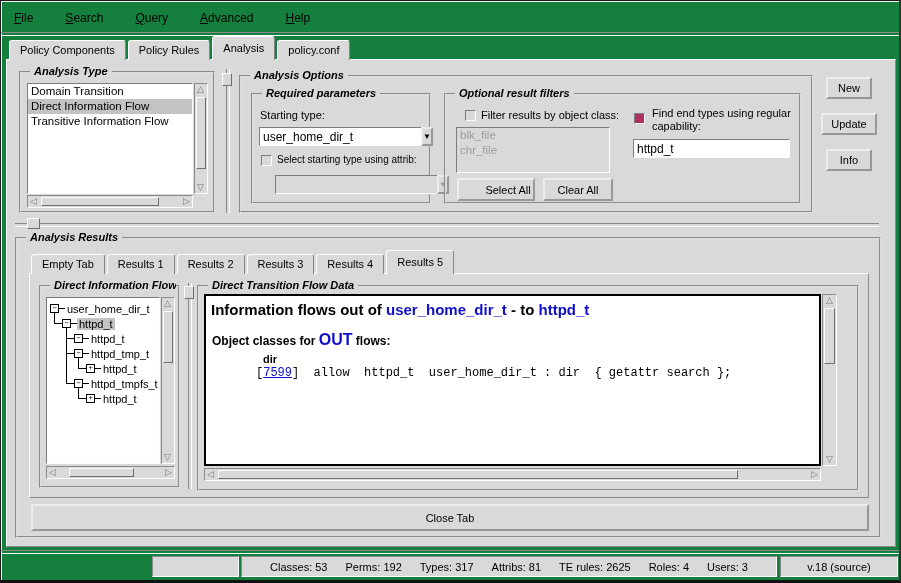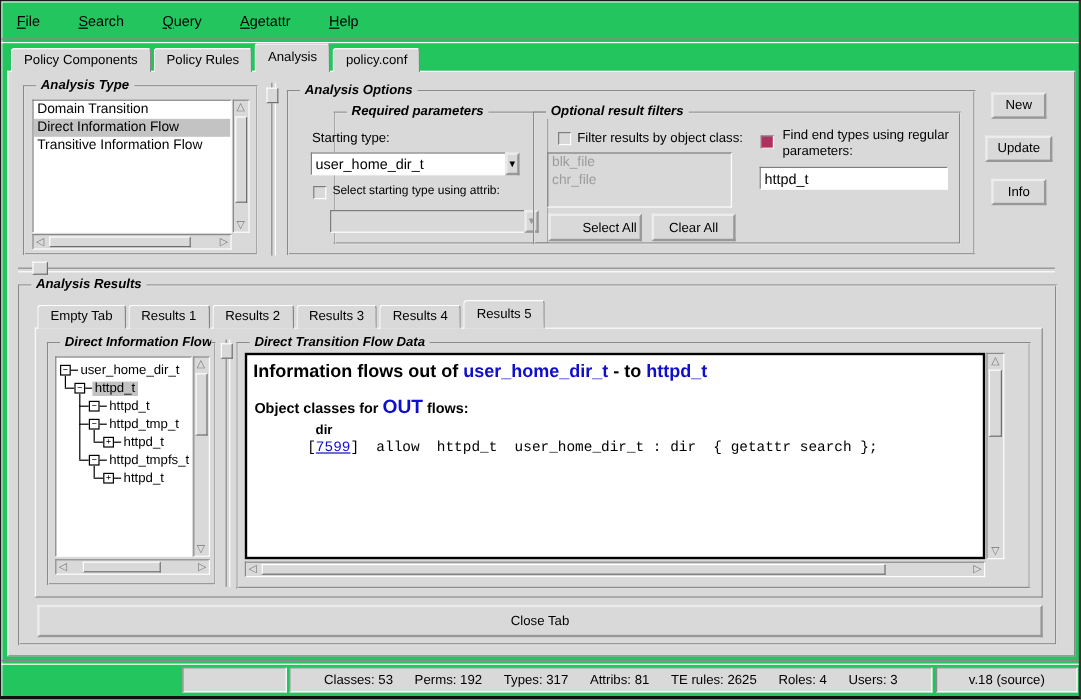--- a/index.html
+++ b/index.html
@@ -1,17 +1,17 @@
 <!DOCTYPE html>
 <html><head>
 <meta charset="utf-8">
 <style>
   html,body{margin:0;padding:0;}
   body{width:901px;height:583px;font-family:"Liberation Sans",sans-serif;background:#d9d9d9;overflow:hidden;}
-  .window{position:relative;width:901px;height:583px;background:#22c55e;box-sizing:border-box;
+  .window{position:relative;width:901px;height:583px;background:#15803d;box-sizing:border-box;
     border:1px solid #1b1b1b;border-bottom:3px solid #111;border-right:2px solid #333;
     box-shadow:inset 1px 1px 0 #f4f4f4;}
   .abs{position:absolute;}
   .txt{font-size:11px;color:#000;white-space:nowrap;}
   .u{text-decoration:underline;}
   
   .menubar{left:4px;top:5px;right:4px;height:24px;display:flex;align-items:center;}
   .menu-item{padding:4px 9px;margin-right:14px;font-size:12px;cursor:default;white-space:nowrap;}
   .hsep{left:0;width:100%;height:2px;border-top:1px solid #8a8a8a;border-bottom:1px solid #fff;}
   
@@ -80,21 +80,21 @@
 </style>
 </head>
 <body>
 
 <div class="window">
 
   <div class="abs menubar">
     <div class="menu-item"><span class="u">F</span><span>ile</span></div>
     <div class="menu-item"><span class="u">S</span><span>earch</span></div>
     <div class="menu-item"><span class="u">Q</span><span>uery</span></div>
-    <div class="menu-item"><span class="u">A</span><span>getattr</span></div>
+    <div class="menu-item"><span class="u">A</span><span>dvanced</span></div>
     <div class="menu-item"><span class="u">H</span><span>elp</span></div>
   </div>
   <div class="abs hsep" style="top:31px;"></div>
 
   <div class="abs tabrow" style="left:8px;top:36px;height:23px;z-index:3;">
     <div class="tab">Policy Components</div>
     <div class="tab">Policy Rules</div>
     <div class="tab sel">Analysis</div>
     <div class="tab">policy.conf</div>
   </div>
@@ -119,21 +119,21 @@
     <div class="ar" style="right:0;top:0;">▷</div>
   </div>
 
   <div class="abs sash-v" style="left:225px;top:68px;height:144px;"></div>
   <div class="abs sash-handle" style="left:221px;top:72px;width:10px;height:13px;"></div>
 
   <div class="abs gb" style="left:238px;top:74px;width:574px;height:138px;">
     <div class="gb-label">Analysis Options</div>
   </div>
 
-  <div class="abs gb" style="left:250px;top:92px;width:180px;height:111px;margin-left:27px;">
+  <div class="abs gb" style="left:250px;top:92px;width:180px;height:111px;">
     <div class="gb-label">Required parameters</div>
   </div>
   <div class="abs txt" style="left:259px;top:108px;">Starting type:</div>
   <div class="abs combo" style="left:258px;top:126px;width:165px;height:19px;">
     <input class="entry" value="user_home_dir_t" style="">
     <div class="combo-btn">▼</div>
   </div>
   <div class="abs checkbox" style="left:260px;top:154px;"></div>
   <div class="abs txt" style="left:276px;top:153px;font-size:10px;">Select starting type using attrib:</div>
   <div class="abs combo disabled" style="left:274px;top:174px;width:129px;height:19px;">
@@ -147,21 +147,21 @@
   <div class="abs checkbox" style="left:464px;top:109px;"></div>
   <div class="abs txt" style="left:480px;top:108px;">Filter results by object class:</div>
   <div class="abs listbox sunken" style="left:455px;top:126px;width:154px;height:46px;background:#d9d9d9;">
     <div class="lb-item dis">blk_file</div>
     <div class="lb-item dis">chr_file</div>
   </div>
   <div class="abs btn" style="left:456px;top:177px;width:78px;height:23px;padding-left:24px;">Select All</div>
   <div class="abs btn" style="left:542px;top:177px;width:70px;height:23px;">Clear All</div>
   <div class="abs checkbox on" style="left:633px;top:112px;"></div>
   <div class="abs txt" style="left:651px;top:106px;">Find end types using regular</div>
-  <div class="abs txt" style="left:651px;top:119px;">parameters:</div>
+  <div class="abs txt" style="left:651px;top:119px;">capability:</div>
   <input class="abs entry" style="left: 632px; top: 138px; width: 157px; height: 19px;" value="httpd_t">
 
   <div class="abs btn" style="left:825px;top:76px;width:46px;height:22px;">New</div>
   <div class="abs btn" style="left:820px;top:112px;width:56px;height:22px;">Update</div>
   <div class="abs btn" style="left:825px;top:148px;width:46px;height:22px;">Info</div>
 
   <div class="abs sash-h" style="left:14px;top:222px;width:864px;"></div>
   <div class="abs sash-handle" style="left:26px;top:217px;width:13px;height:11px;"></div>
 
   <div class="abs gb" style="left:14px;top:236px;width:866px;height:301px;">

